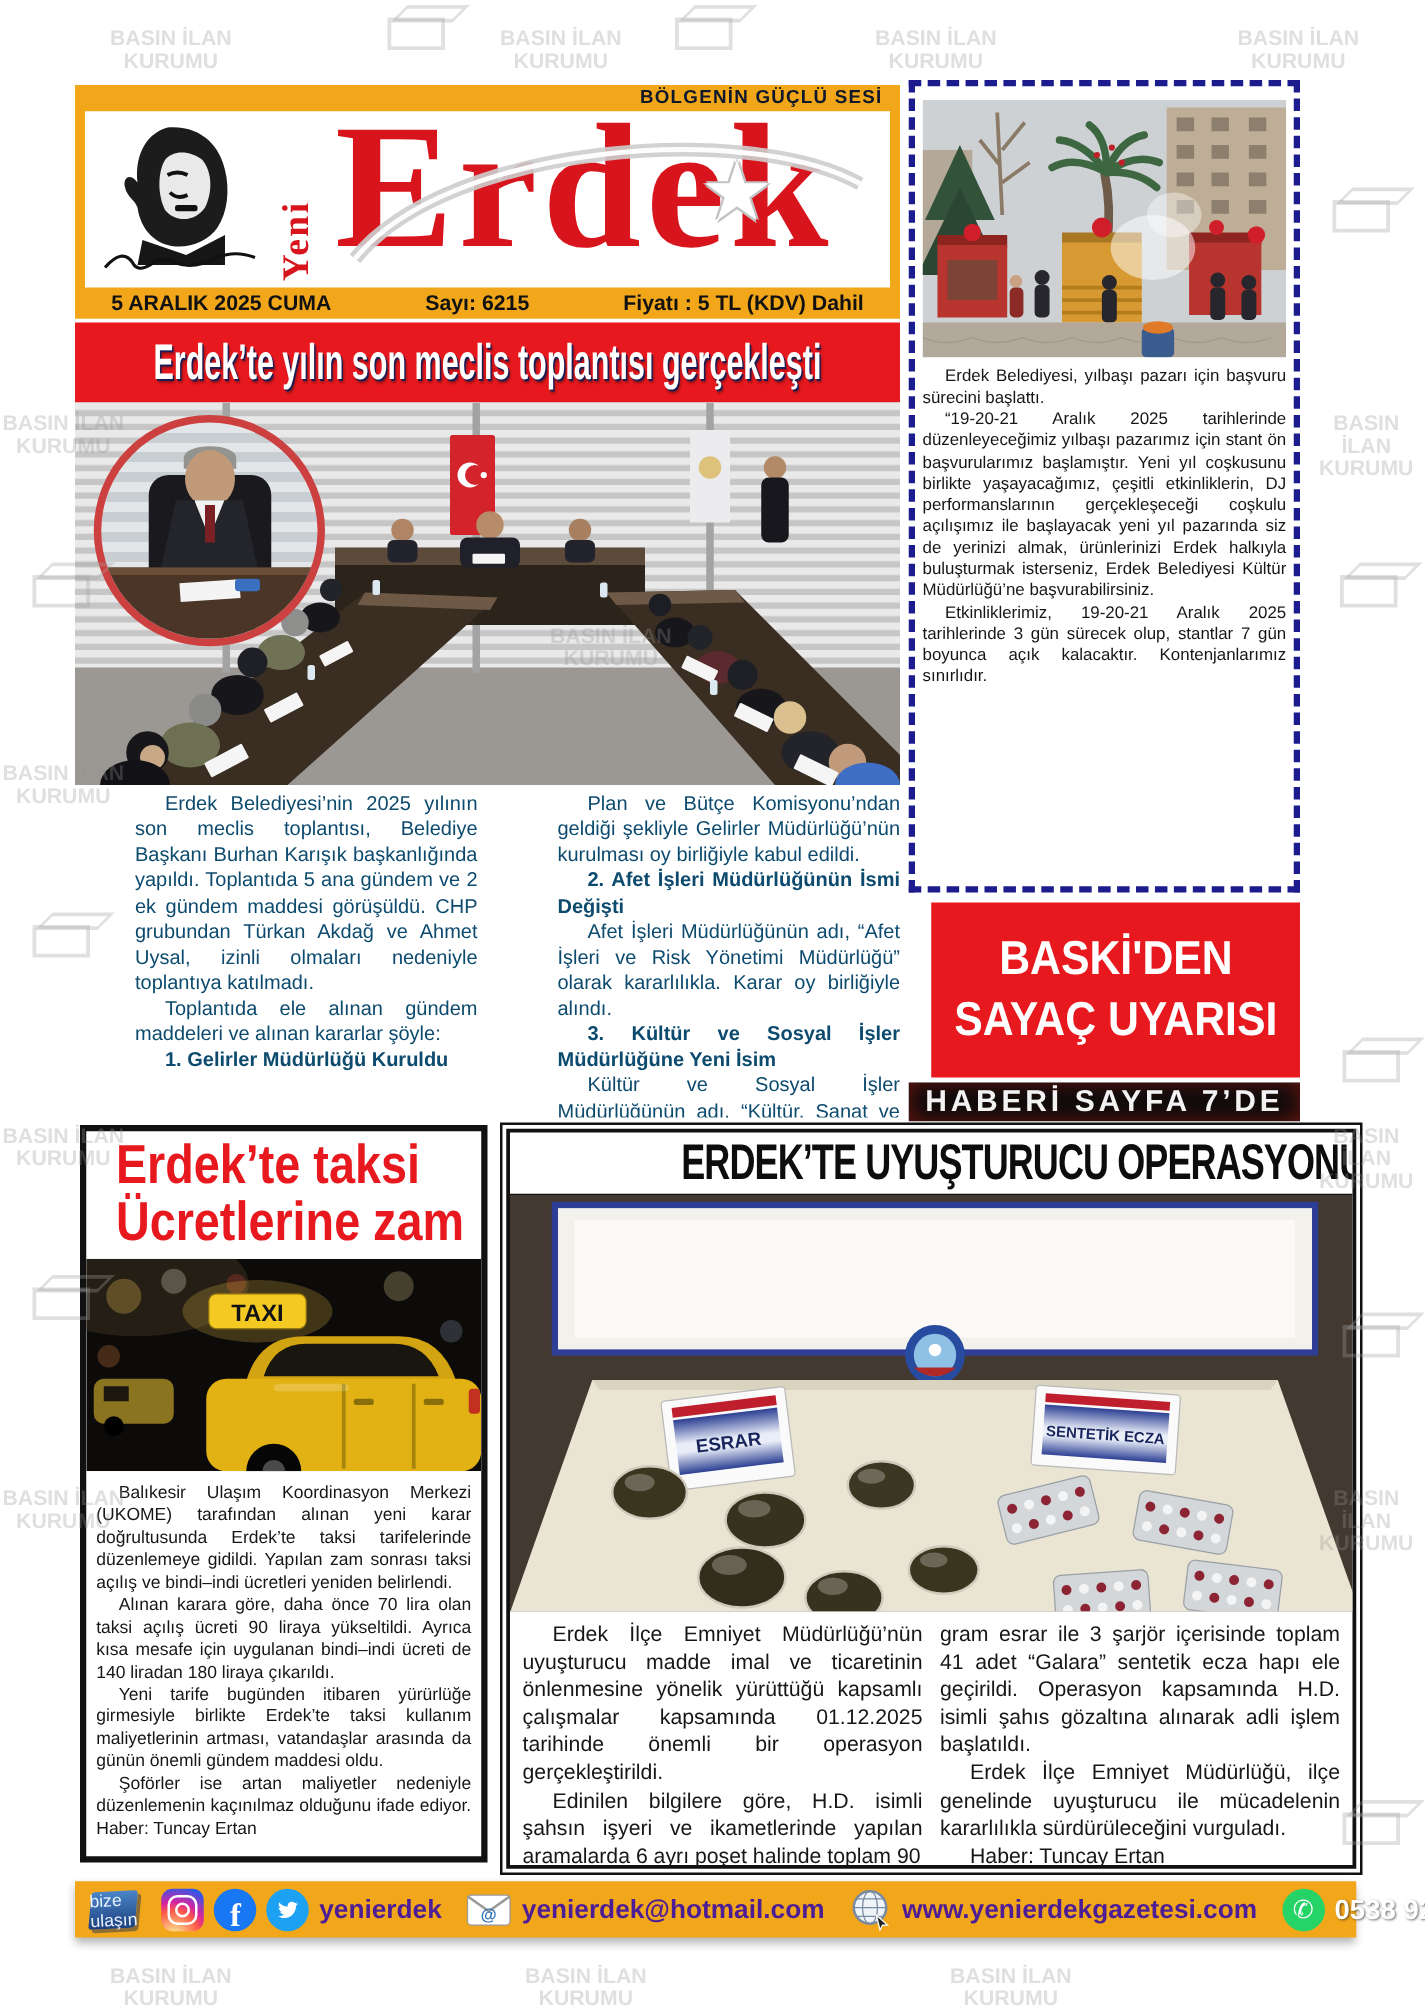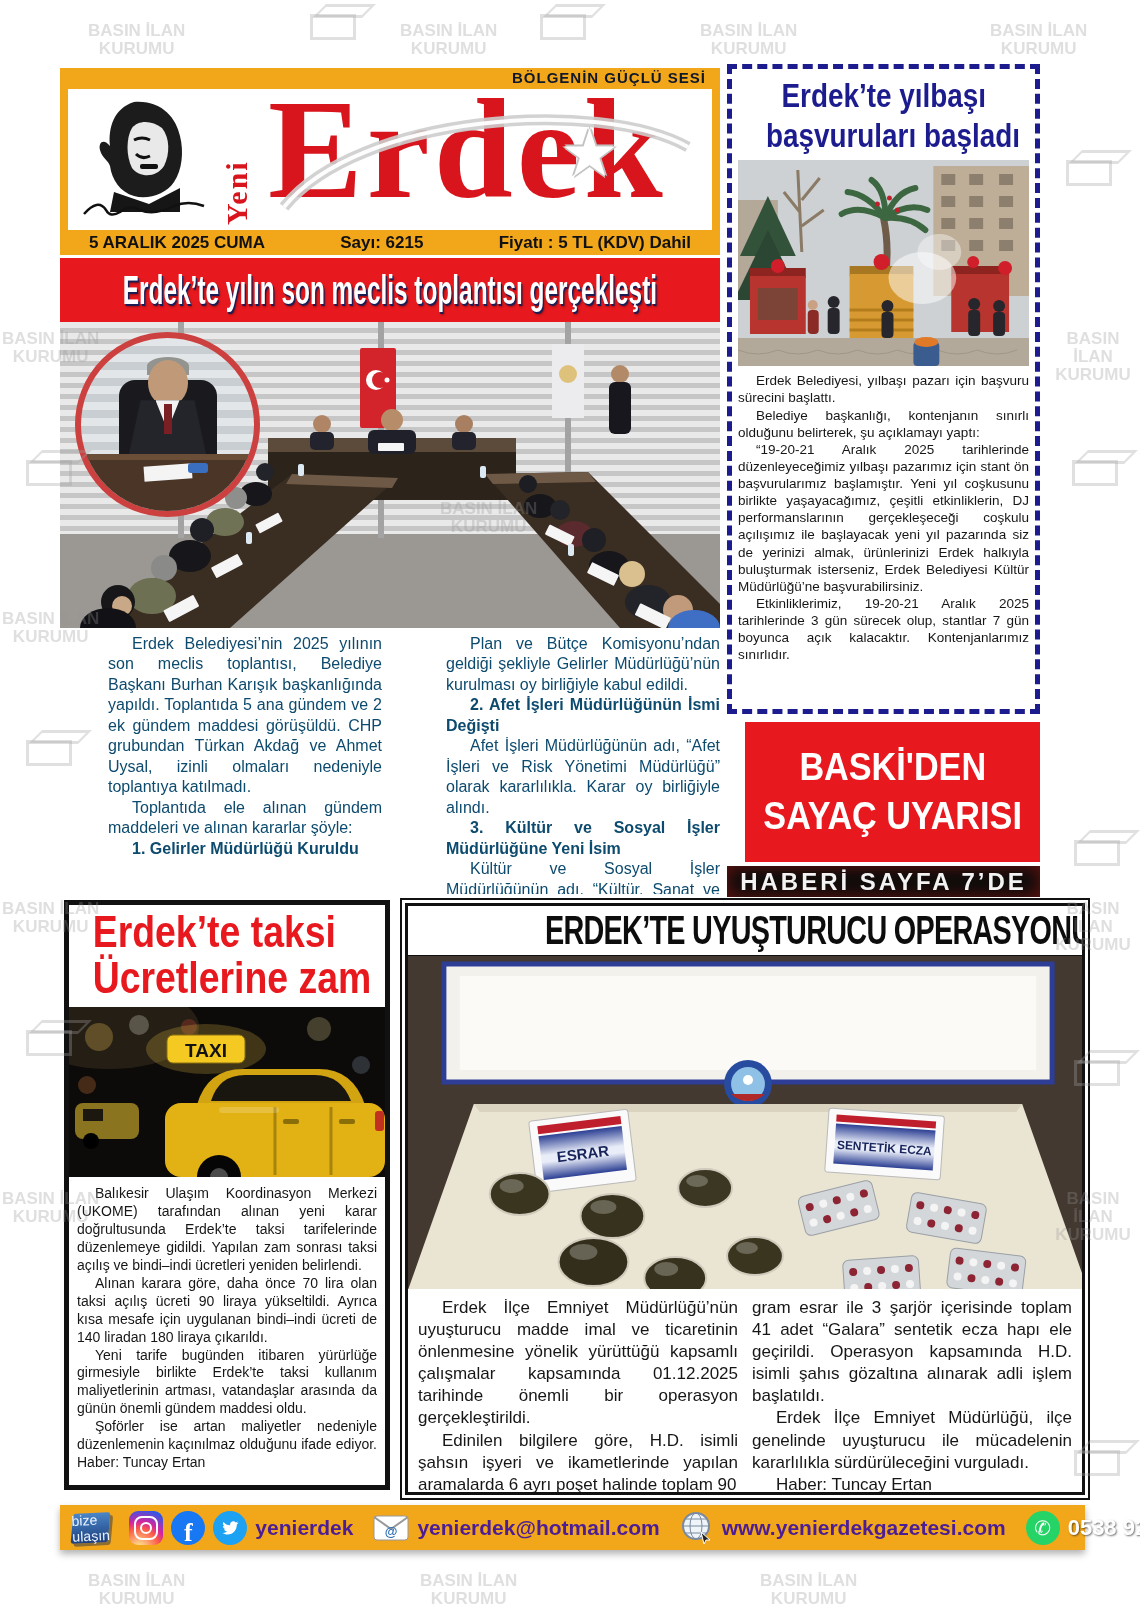--- a/index.html
+++ b/index.html
@@ -324,24 +324,20 @@
     <div class="col">
       <p class="para">Plan ve Bütçe Komisyonu’ndan geldiği şekliyle Gelirler Müdürlüğü’nün kurulması oy birliğiyle kabul edildi.</p>
       <p class="para bh">2. Afet İşleri Müdürlüğünün İsmi Değişti</p>
       <p class="para">Afet İşleri Müdürlüğünün adı, “Afet İşleri ve Risk Yönetimi Müdürlüğü” olarak kararlılıkla. Karar oy birliğiyle alındı.</p>
       <p class="para bh">3. Kültür ve Sosyal İşler Müdürlüğüne Yeni İsim</p>
       <p class="para"><span>Kültür ve Sosyal İşler Müdürlüğünün adı, “Kültür, Sanat ve Sosyal İşler Müdürlüğü” şeklinde değiştirildi. Madde oy birliği ile kabul edildi.</span> </p>
     </div>
   </div>
 
   <aside class="ny-box">
-    <div class="ny-title">
-      <span>Erdek’te yılbaşı</span><br>
-      <span>başvuruları başladı</span>
-    </div>
     <div class="ny-photo">
       <svg width="291" height="206" viewBox="0 0 292 206" preserveAspectRatio="none">
         <rect width="292" height="206" fill="#cdd1d3"></rect>
         <rect x="196" y="6" width="96" height="130" fill="#bfae97"></rect>
         <g fill="#8d7f6d">
           <rect x="204" y="14" width="14" height="11"></rect>
             <rect x="232" y="14" width="14" height="11"></rect>
             <rect x="262" y="14" width="14" height="11"></rect>
           <rect x="204" y="36" width="14" height="11"></rect>
             <rect x="232" y="36" width="14" height="11"></rect>
@@ -400,21 +396,20 @@
         <rect y="178" width="292" height="28" fill="#b2a99b"></rect>
         <path d="M0 190 q20 8 40 0 q20 8 40 0 q20 8 40 0 q20 8 40 0 q20 8 40 0 q20 8 40 0 q20 8 40 0" stroke="#a19788" fill="none"></path>
         <ellipse cx="185" cy="118" rx="34" ry="26" fill="#ffffff" opacity=".5"></ellipse>
         <ellipse cx="202" cy="92" rx="22" ry="18" fill="#ffffff" opacity=".4"></ellipse>
         <rect x="176" y="182" width="26" height="24" rx="4" fill="#3b5c8e"></rect>
         <ellipse cx="189" cy="182" rx="12" ry="5" fill="#e07a28"></ellipse>
       </svg>
     </div>
     <div class="ny-text">
       <p class="para">Erdek Belediyesi, yılbaşı pazarı için başvuru sürecini başlattı.</p>
-      <p class="para">Belediye başkanlığı, kontenjanın sınırlı olduğunu belirterek, şu açıklamayı yaptı:</p>
       <p class="para">“19-20-21 Aralık 2025 tarihlerinde düzenleyeceğimiz yılbaşı pazarımız için stant ön başvurularımız başlamıştır. Yeni yıl coşkusunu birlikte yaşayacağımız, çeşitli etkinliklerin, DJ performanslarının gerçekleşeceği coşkulu açılışımız ile başlayacak yeni yıl pazarında siz de yerinizi almak, ürünlerinizi Erdek halkıyla buluşturmak isterseniz, Erdek Belediyesi Kültür Müdürlüğü’ne başvurabilirsiniz.</p>
       <p class="para">Etkinliklerimiz, 19-20-21 Aralık 2025 tarihlerinde 3 gün sürecek olup, stantlar 7 gün boyunca açık kalacaktır. Kontenjanlarımız sınırlıdır.</p>
     </div>
   </aside>
 
   <div class="baski-box">
     <div>BASKİ'DEN</div>
     <div>SAYAÇ UYARISI</div>
   </div>
   <div class="page7-bar">

